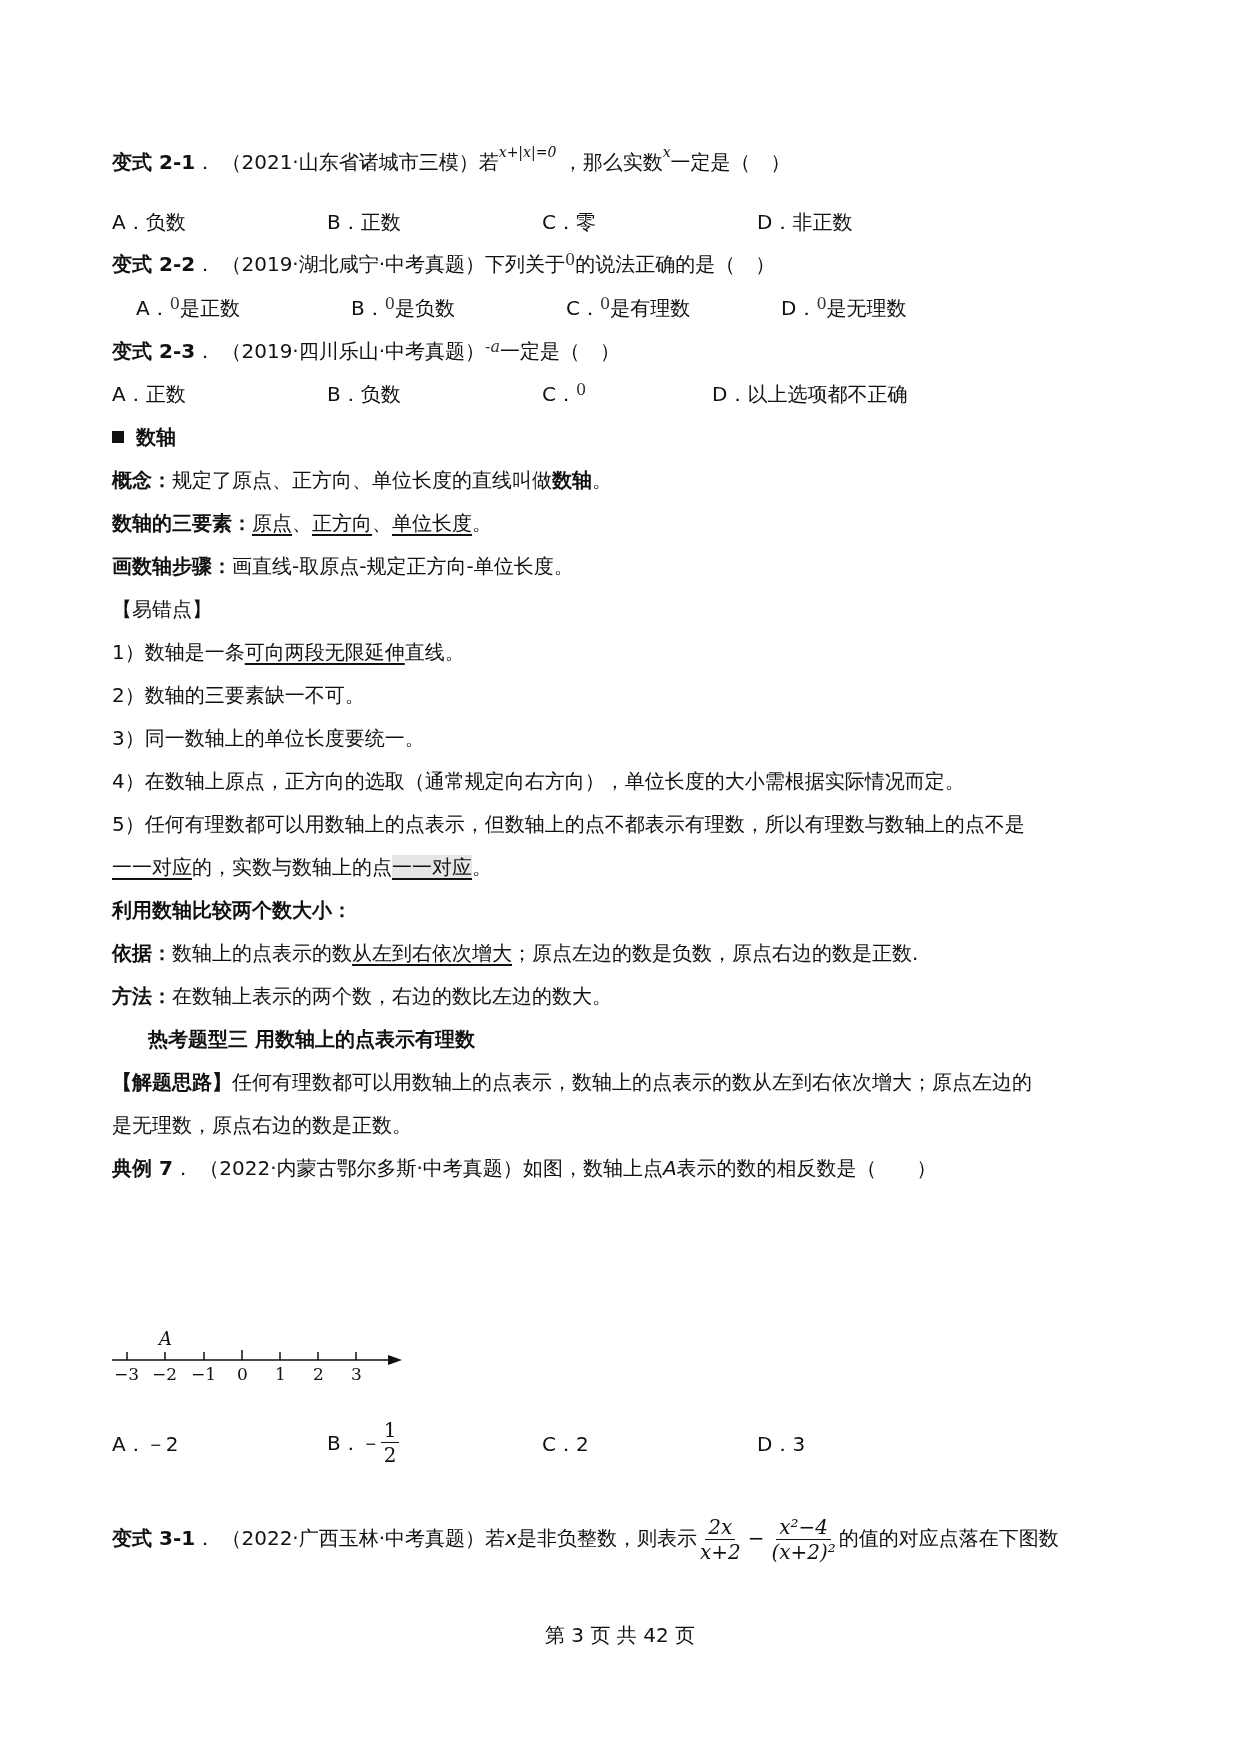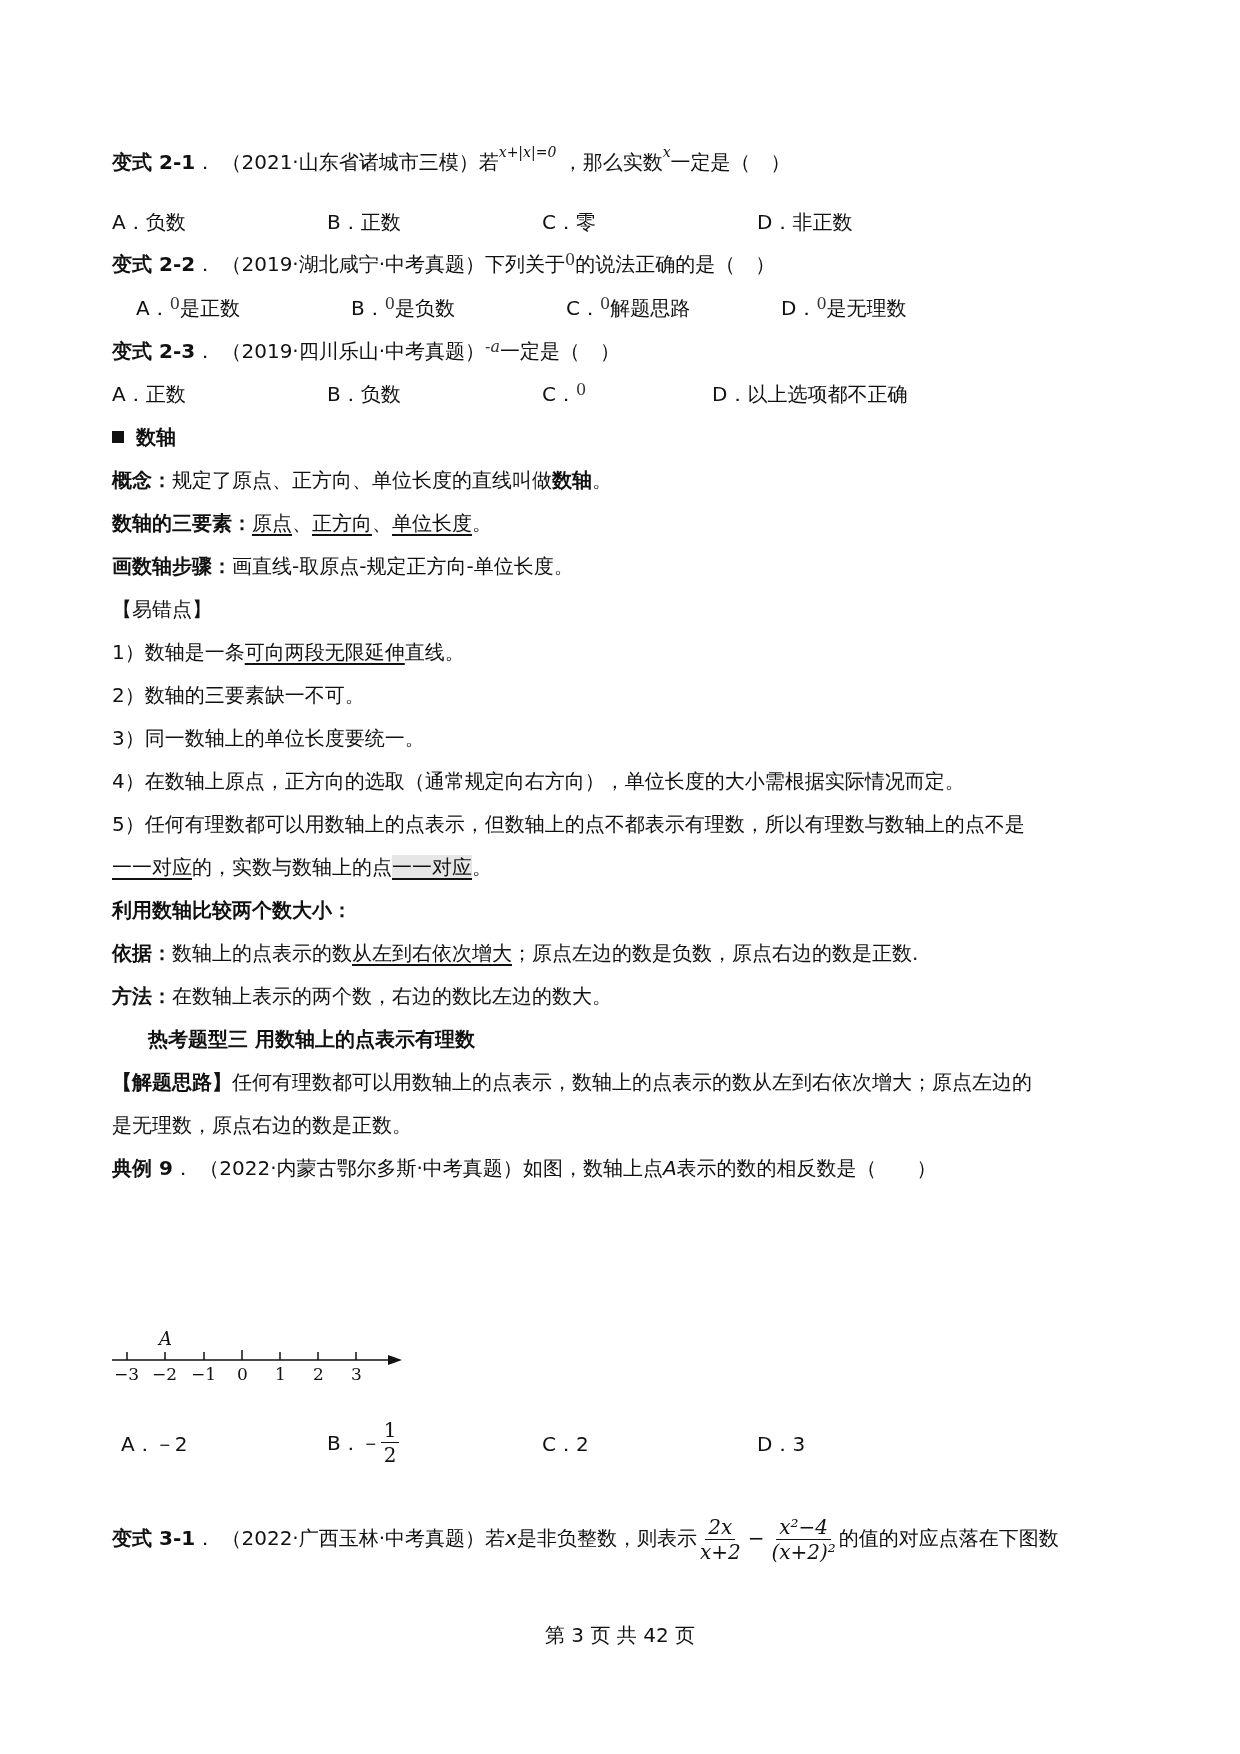--- a/index.html
+++ b/index.html
@@ -39,21 +39,21 @@
   <span class="opt" style="left:645px;">D．非正数</span>
 </div>
 
 <div class="line" style="top:250px;">
   <span class="b">变式 2-2</span><span>．</span>
   <span>（2019·湖北咸宁·中考真题）</span><span>下列关于</span><span class="zero">0</span><span>的说法正确的是（　）</span>
 </div>
 <div class="opts" style="top:294px;margin-left:24px;">
   <span class="opt" style="left:0;"><span>A．</span><span class="zero">0</span><span>是正数</span></span>
   <span class="opt" style="left:215px;"><span>B．</span><span class="zero">0</span><span>是负数</span></span>
-  <span class="opt" style="left:430px;"><span>C．</span><span class="zero">0</span><span>解题思路</span></span>
+  <span class="opt" style="left:430px;"><span>C．</span><span class="zero">0</span><span>是有理数</span></span>
   <span class="opt" style="left:645px;"><span>D．</span><span class="zero">0</span><span>是无理数</span></span>
 </div>
 
 <div class="line" style="top:337px;">
   <span class="b">变式 2-3</span><span>．</span>
   <span>（2019·四川乐山·中考真题）</span><span class="math zero" style="font-style:italic;">-a</span><span>一定是（　）</span>
 </div>
 <div class="opts" style="top:380px;">
   <span class="opt" style="left:0;"><span>A．</span><span>正数</span></span>
   <span class="opt" style="left:215px;"><span>B．</span><span>负数</span></span>
@@ -92,21 +92,21 @@
   <span class="b">方法：</span><span>在数轴上表示的两个数，右边的数比左边的数大。</span>
 </div>
 
 <div class="line b" style="top:1025px;margin-left:36px;">热考题型三 用数轴上的点表示有理数</div>
 <div class="line" style="top:1068px;">
   <span class="b">【解题思路】</span><span>任何有理数都可以用数轴上的点表示，数轴上的点表示的数从左到右依次增大；原点左边的</span>
 </div>
 <div class="line" style="top:1111px;">是无理数，原点右边的数是正数。</div>
 
 <div class="line" style="top:1154px;">
-  <span class="b">典例 9</span><span>．</span>
+  <span class="b">典例 7</span><span>．</span>
   <span>（2022·内蒙古鄂尔多斯·中考真题）</span><span>如图，数轴上点</span><span style="font-style:italic;">A</span><span>表示的数的相反数是（　　）</span>
 </div>
 
 <div style="position:absolute; left:108px; top:1328px; width:300px; height:58px;">
   <svg width="300" height="58" viewBox="0 0 300 58">
     <line x1="4" y1="32" x2="285" y2="32" stroke="#111" stroke-width="1.5"></line>
     <polygon points="280,27 294,32 280,37" fill="#111"></polygon>
     <line x1="19" y1="24" x2="19" y2="32" stroke="#111" stroke-width="1.5"></line>
     <line x1="57" y1="24" x2="57" y2="32" stroke="#111" stroke-width="1.5"></line>
     <line x1="96" y1="24" x2="96" y2="32" stroke="#111" stroke-width="1.5"></line>
@@ -119,21 +119,21 @@
   <span style="position:absolute; left:6px; top:36px; font-family:'DejaVu Serif','Liberation Serif',serif; font-size:17px;">−3</span>
   <span style="position:absolute; left:44px; top:36px; font-family:'DejaVu Serif','Liberation Serif',serif; font-size:17px;">−2</span>
   <span style="position:absolute; left:83px; top:36px; font-family:'DejaVu Serif','Liberation Serif',serif; font-size:17px;">−1</span>
   <span style="position:absolute; left:129px; top:36px; font-family:'DejaVu Serif','Liberation Serif',serif; font-size:17px;">0</span>
   <span style="position:absolute; left:167px; top:36px; font-family:'DejaVu Serif','Liberation Serif',serif; font-size:17px;">1</span>
   <span style="position:absolute; left:205px; top:36px; font-family:'DejaVu Serif','Liberation Serif',serif; font-size:17px;">2</span>
   <span style="position:absolute; left:243px; top:36px; font-family:'DejaVu Serif','Liberation Serif',serif; font-size:17px;">3</span>
 </div>
 
 <div class="opts" style="top:1418px; height:52px;">
-  <span class="opt" style="left:9px; top:12px;"><span>A．</span><span>－2</span></span>
+  <span class="opt" style="left:0; top:12px;"><span>A．</span><span>－2</span></span>
   <span class="opt" style="left:215px; top:0;">
     <span style="display:inline-block; vertical-align:middle;">B．</span><span style="display:inline-block; vertical-align:middle;">－</span><span class="frac up">
         <span class="num">1</span>
         <span class="den">2</span>
       </span>
   </span>
   <span class="opt" style="left:430px; top:12px;"><span>C．</span><span>2</span></span>
   <span class="opt" style="left:645px; top:12px;"><span>D．</span><span>3</span></span>
 </div>
 

